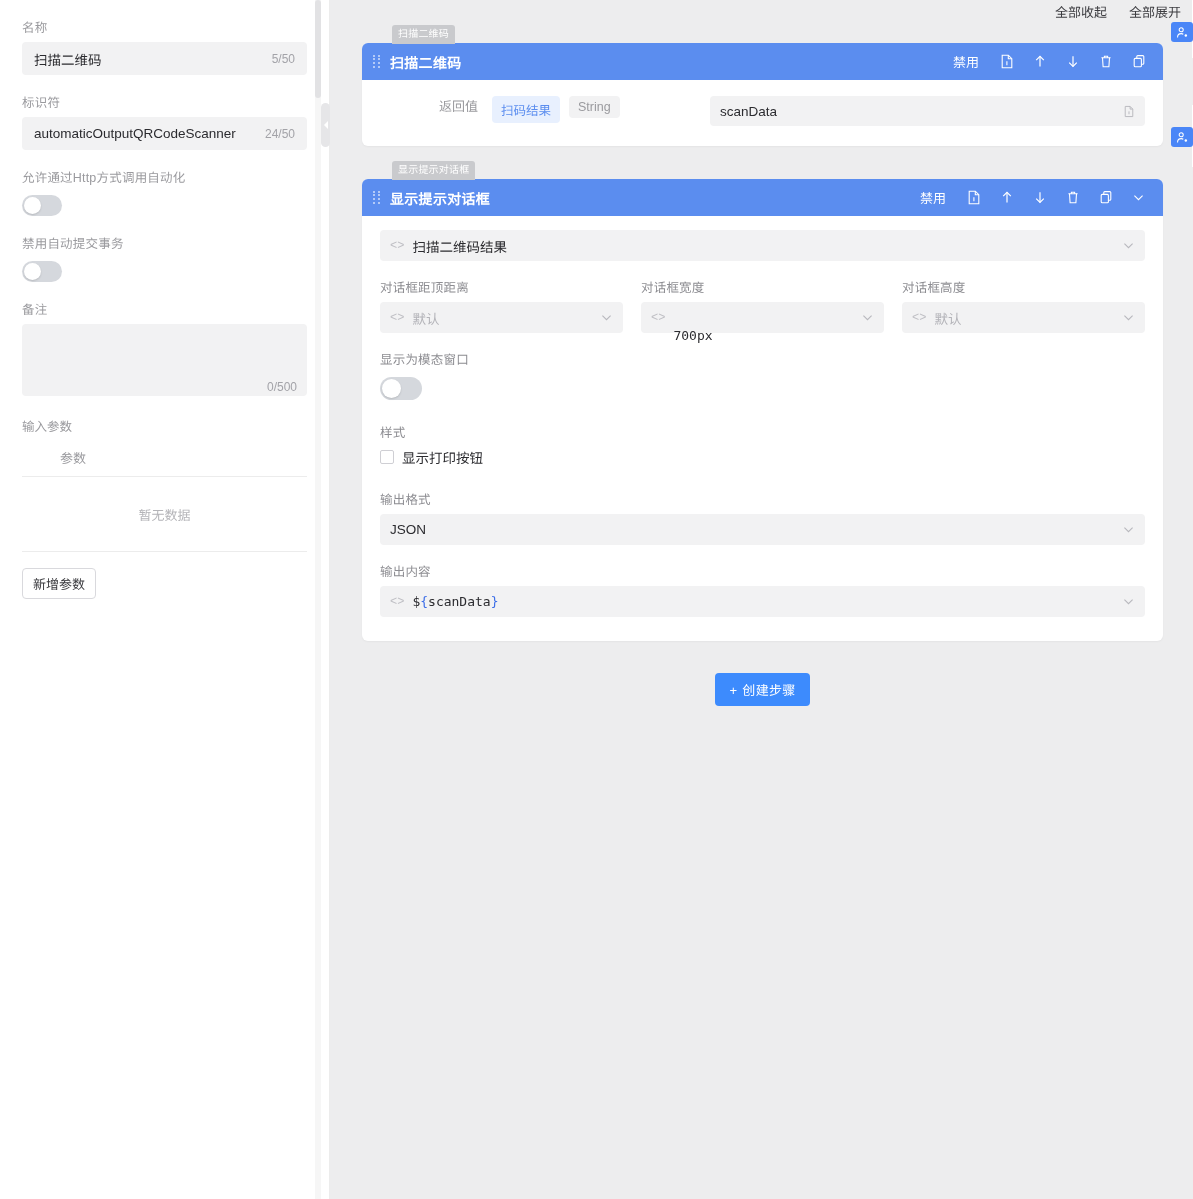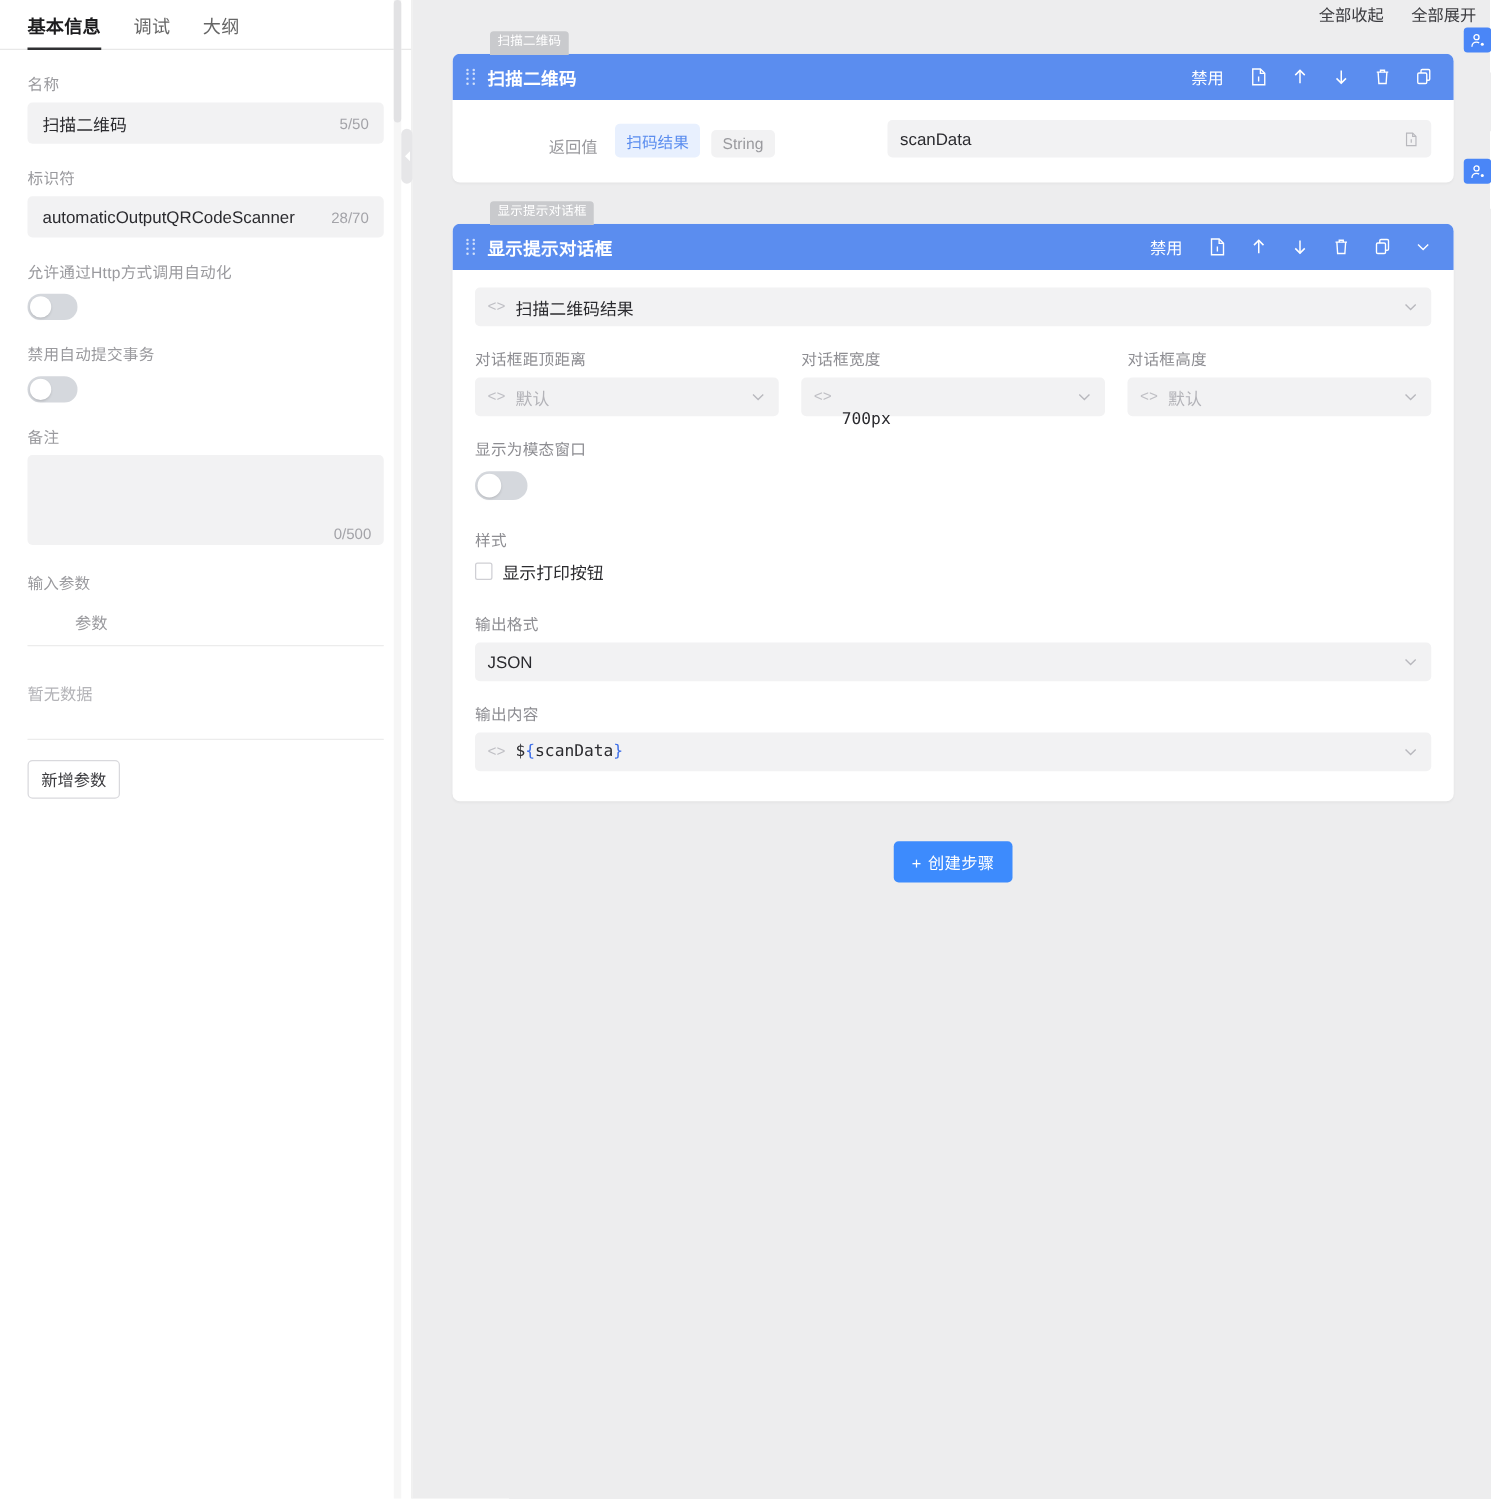--- a/index.html
+++ b/index.html
@@ -70,21 +70,21 @@
   .toggle.lg .knob { width: 19px; height: 19px; }
 
   
   .params-title { font-size: 12.5px; color: #9a9a9e; margin-top: 20px; }
   .params-table { margin-top: 6px; }
   .params-head {
     font-size: 13px; color: #9a9a9e; padding: 7px 0 9px 38px;
     border-bottom: 1px solid #ececec;
   }
   .params-empty {
-    font-size: 13px; color: #b4b4b8;
+    text-align: center; font-size: 13px; color: #b4b4b8;
     padding: 28px 0 27px; border-bottom: 1px solid #ececec;
   }
   .btn-outline {
     display: inline-block; margin-top: 16px;
     border: 1px solid #d9d9dd; border-radius: 4px;
     padding: 5px 10px; font-size: 13px; color: #3a3a3e;
     background: #fff; cursor: pointer;
   }
 
   
@@ -151,21 +151,21 @@
   }
   .hdr-icon {
     width: 33px; height: 34px; display: flex; align-items: center;
     justify-content: center; cursor: pointer; color: #fff;
   }
   .hdr-icon svg { display: block; }
 
   .card-body { padding: 14px 18px 20px; }
 
   
-  .ret-row { display: flex; align-items: flex-end; padding: 6px 0 8px; }
+  .ret-row { display: flex; align-items: flex-start; padding: 6px 0 8px; }
   .ret-label { font-size: 13px; color: #9a9a9e; width: 112px; text-align: right;
     padding-right: 14px; }
   .chip {
     font-size: 12.5px; padding: 4px 9px; border-radius: 4px; margin-right: 9px;
   }
   .chip.blue { background: #e8f0fe; color: #5b8def; }
   .chip.gray { background: #f2f2f3; color: #9a9a9e; }
   .ret-input {
     margin-left: auto; width: 435px; height: 30px; background: #f2f2f3;
     border-radius: 4px; display: flex; align-items: center; padding: 0 10px;
@@ -224,38 +224,33 @@
     z-index: 7;
   }
 </style>
 </head>
 <body>
 
 <div class="app">
 
   <aside class="sidebar">
 
-    <div class="tabs">
-      <div class="tab active">基本信息</div>
-      <div class="tab">调试</div>
-      <div class="tab">大纲</div>
-    </div>
 
     <div class="side-body">
 
       <div class="field-label">名称</div>
       <div class="input-box">
         <span class="val">扫描二维码</span>
         <span class="counter">5/50</span>
       </div>
 
       <div class="field-label">标识符</div>
       <div class="input-box">
         <span class="val">automaticOutputQRCodeScanner</span>
-        <span class="counter">28/70</span>
+        <span class="counter">24/50</span>
       </div>
 
       <div class="field-label">允许通过Http方式调用自动化</div>
       <div class="toggle">
         <div class="knob"></div>
       </div>
 
       <div class="field-label">禁用自动提交事务</div>
       <div class="toggle">
         <div class="knob"></div>

